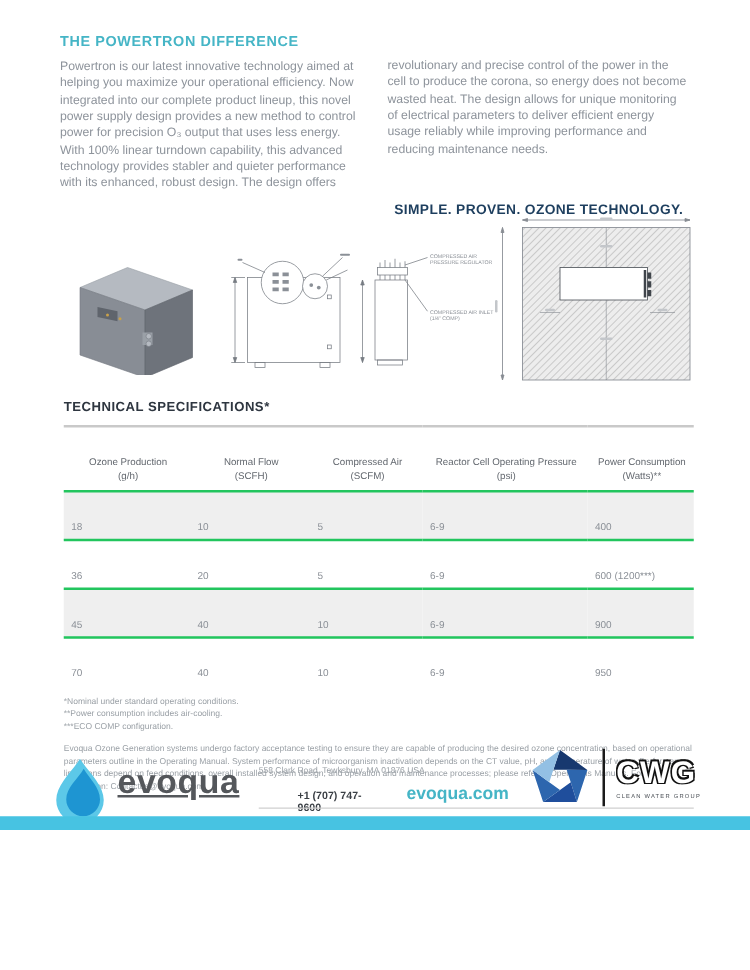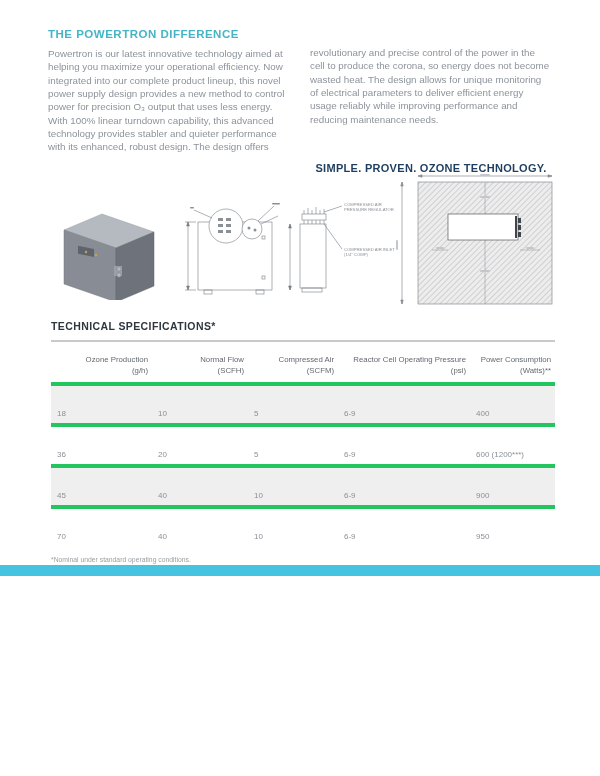--- a/index.html
+++ b/index.html
@@ -1,18 +1,18 @@
 <!DOCTYPE html>
 <html><head>
 <meta charset="utf-8">
 <style>
   * { margin:0; padding:0; box-sizing:border-box; }
   html,body { background:#ffffff; }
   body { font-family:"Liberation Sans", sans-serif; }
-  .page { position:relative; width:600px; height:576px; background:#fff; overflow:hidden; }
+  .page { position:relative; width:600px; height:664px; background:#fff; overflow:hidden; }
 
   
   .intro { position:absolute; top:28px; left:48px; width:504px; display:flex; gap:20px; }
   .intro .col { width:242px; }
   .intro h1 { font-size:11.5px; font-weight:bold; letter-spacing:.5px; color:#45b5c6; margin-bottom:7px; }
   .intro p { font-size:9.8px; line-height:1.36; color:#8d939b; }
   .intro .col.right p { margin-top:18px; }
   .tagline { font-size:11px; font-weight:bold; color:#1d3e5e; letter-spacing:.3px; text-align:center; margin-top:36px; }
 
   
@@ -21,22 +21,22 @@
   .svg-product { left:56px; top:40px; }
   .svg-front   { left:182px; top:26px; }
   .svg-side    { left:286px; top:26px; }
   .svg-wall    { left:392px; top:2px; }
   .tech-text { font-size:4.2px; fill:#8b9097; }
 
   
   .specs { position:absolute; top:320px; left:51px; width:504px; }
   .specs h3 { font-size:10.5px; font-weight:bold; letter-spacing:.4px; color:#2e3640; margin-bottom:8px; }
   .spec-table { width:504px; border-collapse:collapse; table-layout:fixed; border-top:2px solid #c9c9c9; }
-  .spec-table th { text-align:right; font-weight:normal; font-size:7.8px; color:#63686f; padding:13px 4px 6px 6px; vertical-align:top; line-height:1.35; }
-  .spec-table td { font-size:8px; color:#8b9097; padding:23px 4px 5px 6px; border-top:4px solid #22c55e; }
+  .spec-table th { text-align:center; font-weight:normal; font-size:7.8px; color:#63686f; padding:23px 4px 6px 6px; vertical-align:top; line-height:1.35; }
+  .spec-table td { font-size:8px; color:#8b9097; padding:23px 4px 5px 6px; border-top:2px solid #22c55e; }
   .spec-table tr.shade td { background:#efefef; }
   .footnotes { margin-top:9px; }
   .footnotes div { font-size:6.8px; color:#9aa0a6; line-height:1.45; }
   .disclaimer { margin-top:8px; font-size:6.8px; color:#9aa0a6; line-height:1.5; }
 
   
   .evoqua-logo { position:absolute; left:42px; top:606px; width:150px; }
   .evoqua-row { display:flex; align-items:flex-start; }
   .evoqua-word { font-size:27px; font-weight:bold; color:#54575b; letter-spacing:.5px; line-height:1; margin-left:8px; margin-top:6px;text-decoration:underline; }
   .evoqua-sub { font-size:7px; font-weight:bold; letter-spacing:2.4px; color:#49b5ce; margin-left:53px; margin-top:2px; }

